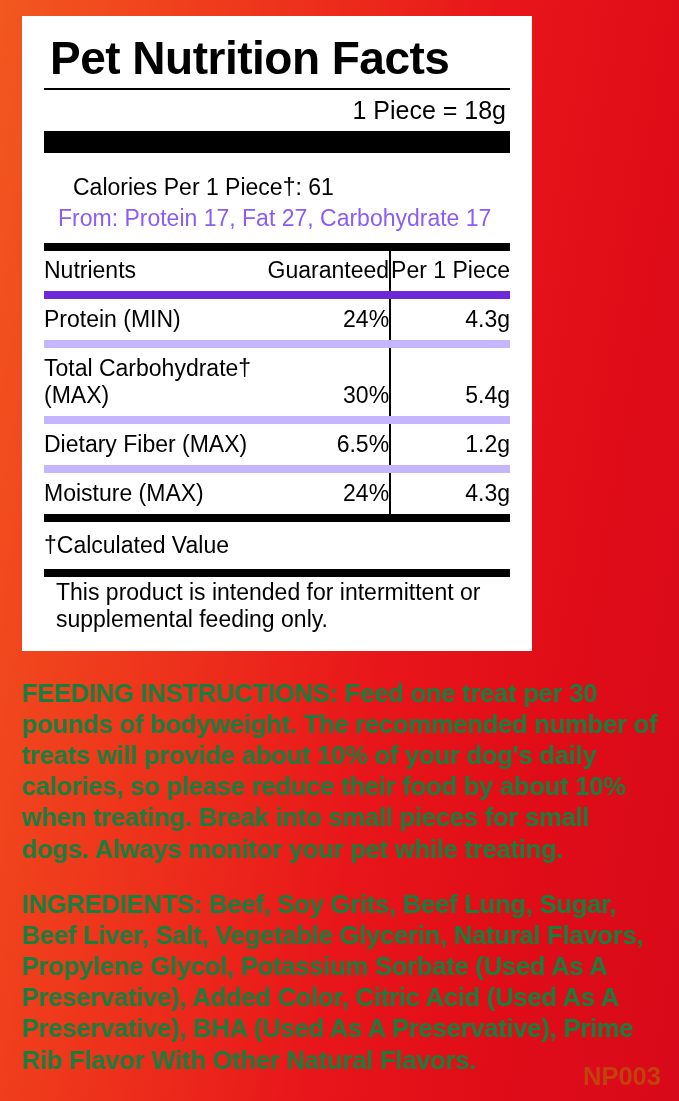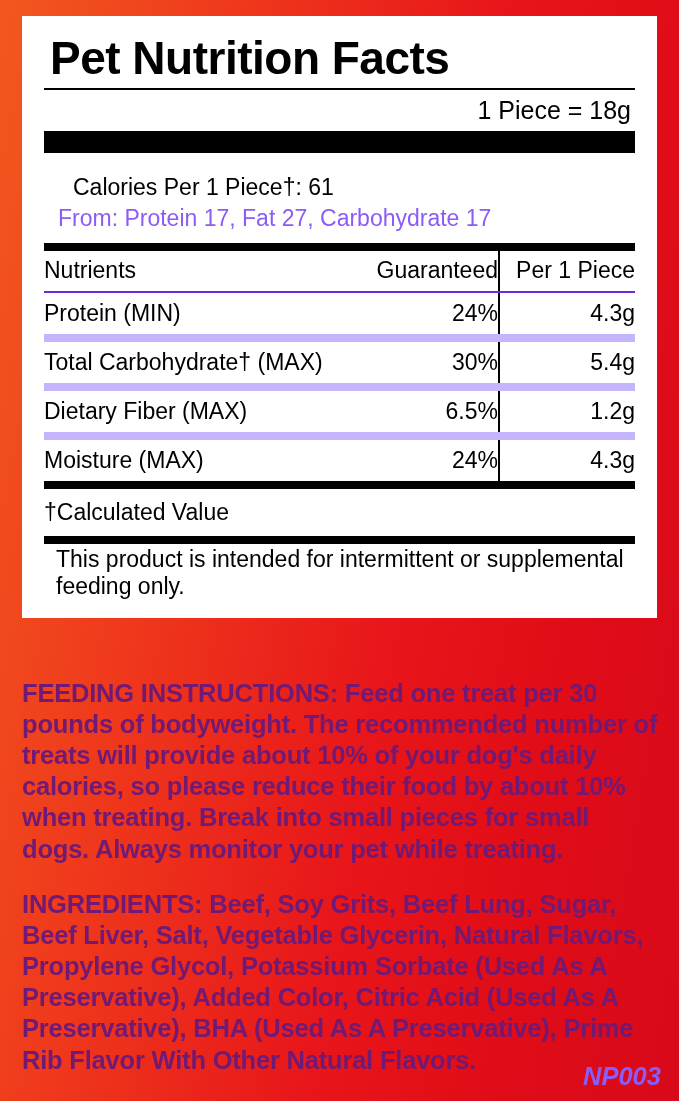--- a/index.html
+++ b/index.html
@@ -13,21 +13,21 @@
     background: linear-gradient(100deg, #f2581f 0%, #ef3a1c 26%, #e8151a 58%, #e00d18 78%, #d8091a 100%);
     overflow: hidden;
     position: relative;
   }
 
   
   .panel {
     position: absolute;
     left: 22px;
     top: 16px;
-    width: 635px;
+    width: 510px;
     background: #ffffff;
     box-sizing: border-box;
     padding: 14px 22px 18px 22px;
   }
 
   .title {
     font-size: 46px;
     font-weight: bold;
     letter-spacing: -0.5px;
     color: #000;
@@ -74,21 +74,21 @@
     border-collapse: collapse;
     font-size: 23px;
     color: #000;
   }
   table.nutrients td {
     padding: 7px 0 7px 0;
     vertical-align: bottom;
     border-bottom: 8px solid #c4b5fd;
   }
   table.nutrients tr.head td {
-    border-bottom: 2px solid #6d28d9;
+    border-bottom: 8px solid #6d28d9;
     padding-top: 6px;
   }
   table.nutrients tr:last-child td {
     border-bottom: none;
   }
   td.c-name {
     text-align: left;
     padding-left: 4px;
   }
   td.c-guar {
@@ -118,37 +118,36 @@
     color: #000;
     padding: 2px 0 0 12px;
     line-height: 1.18;
   }
 
   
   .redtext {
     position: absolute;
     left: 22px;
     width: 638px;
-    color: #701a75;
+    color: #15803d;
     font-size: 25.5px;
     font-weight: bold;
     line-height: 1.22;
     letter-spacing: -0.2px;
   }
   #feeding { top: 678px; }
   #ingredients { top: 889px; }
 
   .code {
     position: absolute;
     right: 18px;
     bottom: 10px;
-    color: #8b5cf6;
+    color: #c2410c;
     font-size: 25.5px;
     font-weight: bold;
-    font-style: italic;
   }
 </style>
 </head>
 <body>
 
 <div class="panel">
 
   <div class="title">Pet Nutrition Facts</div>
 
   <div class="rule-thin"></div>

